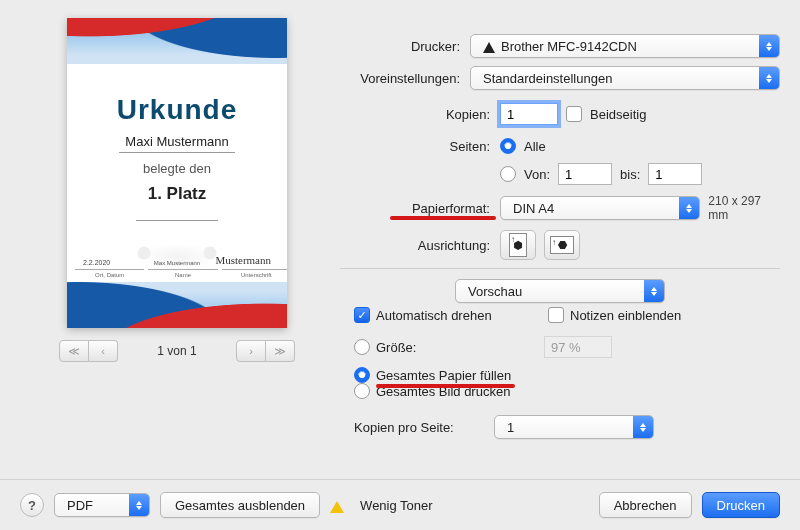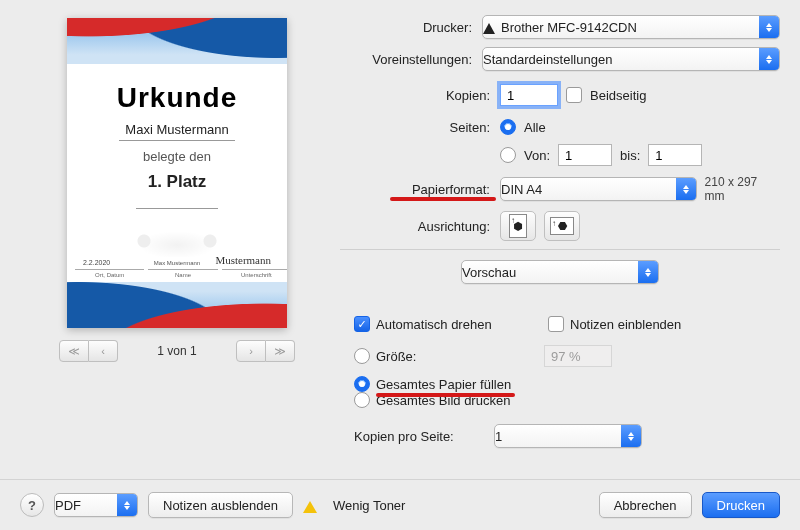--- a/index.html
+++ b/index.html
@@ -38,21 +38,21 @@
   }
   .wave-bot { position:absolute; bottom:0; left:0; width:100%; height:46px;
     background:
       radial-gradient(120% 80px at 90% 70px, #d62a2a 60%, transparent 61%),
       radial-gradient(120% 90px at 5% 50px, #1559a7 55%, transparent 56%),
       linear-gradient(0deg,#79b4e8,#cfe3f5 80%);
   }
   .pt-body { position:absolute; top:50px; bottom:50px; left:0; right:0;
     display:flex; flex-direction:column; align-items:center; gap:8px;
     padding:6px 10px; }
-  .pt-title { color:#000000; font-weight:700; font-size:28px; letter-spacing:1px; margin-top:8px;}
+  .pt-title { color:#0c4a6e; font-weight:700; font-size:28px; letter-spacing:1px; margin-top:20px;}
   .pt-name { font-size:13px; border-bottom:1px solid #999; padding:0 6px 3px;}
   .pt-beleg { font-size:13px; color:#555; }
   .pt-platz { font-size:17px; font-weight:600; border-bottom:1px solid #999; padding:0 12px 16px;}
   .pt-laurel { width:110px; height:40px; background:
     radial-gradient(circle at 20% 60%, #eee 6px, transparent 7px),
     radial-gradient(circle at 80% 60%, #eee 6px, transparent 7px),
     radial-gradient(ellipse 55px 20px at 50% 70%, rgba(0,0,0,0.05), transparent 70%);
   }
   .pt-sigrow { width:100%; display:flex; justify-content:space-between; font-size:6px; color:#666; padding:0 6px;}
   .pt-sigrow span { border-top:1px solid #aaa; padding-top:2px; flex:1; text-align:center; margin:0 2px;}
@@ -66,34 +66,34 @@
     display:inline-flex; align-items:center; justify-content:center;
     width:28px; height:20px; background:linear-gradient(#fdfdfd,#e5e5e5);
     border:1px solid var(--border); color:#999; font-size:11px;
   }
   .pager-group { display:flex; gap:0;}
   .pager-group .pager-btn:first-child { border-radius:4px 0 0 4px;}
   .pager-group .pager-btn:last-child  { border-radius:0 4px 4px 0; border-left:none;}
   .pager-label { font-size:12px; color:#333;}
 
   
-  .settings { position:absolute; left:340px; right:20px; top:15px; }
+  .settings { position:absolute; left:340px; right:20px; top:34px; }
   .row { display:flex; align-items:center; margin-bottom:8px; min-height:24px;}
   .row-label { width:150px; text-align:right; padding-right:10px; position:relative;}
   .row-ctrl { display:flex; align-items:center; gap:8px; flex:1;}
   .underline-red::after{
     content:""; position:absolute; left:50px; right:4px; bottom:-4px;
     height:4px; background:var(--red-underline); border-radius:2px;
   }
 
   .mac-select {
     display:inline-flex; align-items:center;
     background:linear-gradient(#ffffff,#f3f3f3);
     border:1px solid #b5b5b5; border-radius:5px;
-    height:22px; position:relative; padding:0 26px 0 0;
+    height:22px; position:relative; padding:0 26px 0 12px;
     box-shadow:0 1px 0 rgba(0,0,0,0.05);
   }
   .mac-select .caps {
     position:absolute; right:0; top:0; bottom:0; width:20px;
     background:linear-gradient(#5b9dff,#1b6ef0);
     border-radius:0 4px 4px 0;
     display:flex; flex-direction:column; align-items:center; justify-content:center;
     gap:1px;
   }
   .mac-select .caps::before,
@@ -287,21 +287,21 @@
         <div class="orient-page land">
             <span class="orient-arrow">↑</span>
             <span class="orient-fig" style="transform:translate(-50%,-50%) rotate(90deg)">⬢</span>
           </div>
       </div>
     </div>
   </div>
 
   <hr class="divider">
 
-  <div class="row" style="justify-content:center; margin-bottom:28px;text-align:right;">
+  <div class="row" style="justify-content:center; margin-bottom:0;text-align:right;">
     <div class="mac-select small-select" style="width:170px">
       <span>Vorschau</span>
       <span class="caps"></span>
     </div>
   </div>
 
   <div class="scale-block">
     <div class="row">
       <div class="cb-row" style="width:194px">
         <span class="mac-check checked"></span>
@@ -344,21 +344,21 @@
   </div>
 </div>
 
 <div class="bottom-bar">
   <div class="help-btn">?</div>
   <div class="mac-select small-select" style="width:56px">
     <span>PDF</span>
     <span class="caps"></span>
   </div>
   <div class="mac-button">
-    <span>Notizen ausblenden</span>
+    <span>Gesamtes ausblenden</span>
   </div>
   <span class="warn-yellow"></span>
   <span>Wenig Toner</span>
 
   <div class="flex-spacer"></div>
 
   <div class="mac-button">
     <span>Abbrechen</span>
   </div>
   <div class="mac-button primary">

